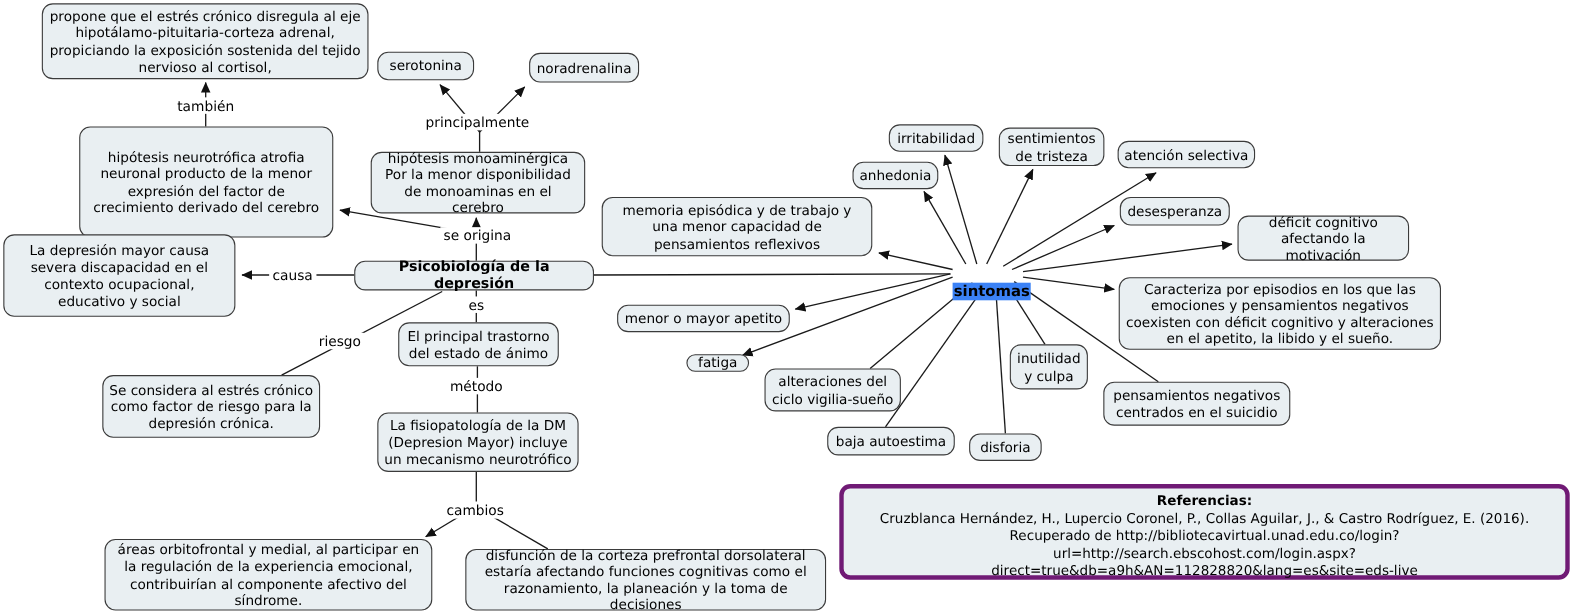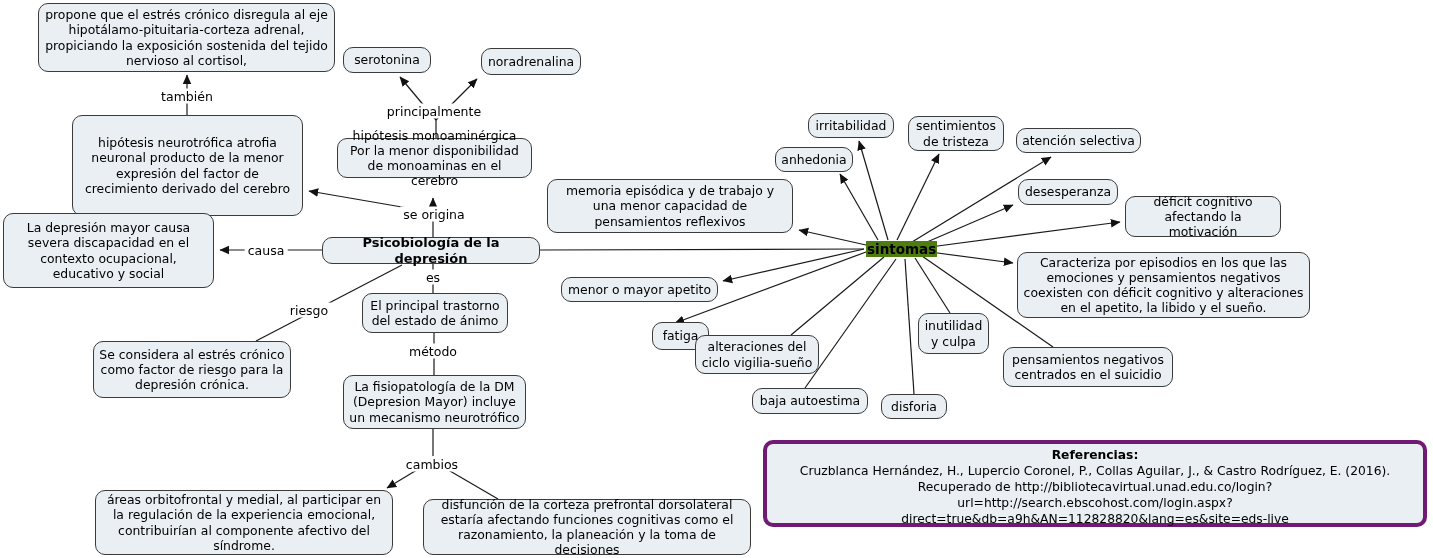--- a/index.html
+++ b/index.html
@@ -26,21 +26,21 @@
   .plain-label{
     position:absolute;z-index:3;
     transform:translate(-50%,-50%);
     background:#ffffff;
     padding:0 3px;
     font-size:12.5px;white-space:nowrap;
   }
   .sintomas{
     position:absolute;z-index:3;
     font-weight:bold;font-size:13.5px;
-    background:#4d7c0f;padding:0 1px;
+    background:#3b82f6;padding:0 1px;margin-top:16px;
   }
   .refs{
     position:absolute;z-index:2;
     background:#e9eff2;border:4px solid #701a75;border-radius:10px;
     box-sizing:border-box;padding:4px 24px;
     text-align:center;font-size:12.3px;line-height:1.3;
   }
   .refs .head{font-weight:bold;}
 </style>
 </head>
@@ -94,38 +94,38 @@
       <line x1="884" y1="257" x2="791" y2="335"></line>
       <line x1="866" y1="252" x2="675" y2="323" marker-end="url(#arrow)"></line>
       <line x1="864" y1="249" x2="723" y2="281" marker-end="url(#arrow)"></line>
     </g>
   </svg>
 
   <div class="node" style="left:38px;top:3px;width:297px;height:69px;">propone que el estrés crónico disregula al eje hipotálamo-pituitaria-corteza adrenal, propiciando la exposición sostenida del tejido nervioso al cortisol,</div>
   <div class="node" style="left:343px;top:47px;width:88px;height:26px;">serotonina</div>
   <div class="node" style="left:438px;top:48px;width:100px;height:27px;margin-left:43px;">noradrenalina</div>
   <div class="node" style="left:72px;top:115px;width:231px;height:101px;">hipótesis neurotrófica  atrofia neuronal producto de la menor expresión del factor de crecimiento derivado del cerebro</div>
-  <div class="node" style="left:337px;top:138px;width:195px;height:40px;">hipótesis monoaminérgica Por la menor disponibilidad de monoaminas en el cerebro</div>
+  <div class="node" style="left:337px;top:138px;width:195px;height:56px;">hipótesis monoaminérgica Por la menor disponibilidad de monoaminas en el cerebro</div>
   <div class="node" style="left:3px;top:213px;width:211px;height:75px;">La depresión mayor causa severa discapacidad en el contexto ocupacional, educativo y social</div>
   <div class="node title" style="left:322px;top:237px;width:218px;height:27px;">Psicobiología de la depresión</div>
   <div class="node" style="left:362px;top:293px;width:146px;height:40px;">El principal trastorno del estado de ánimo</div>
   <div class="node" style="left:343px;top:375px;width:183px;height:54px;">La fisiopatología de la DM (Depresion Mayor) incluye un mecanismo neurotrófico</div>
   <div class="node" style="left:93px;top:341px;width:198px;height:57px;">Se considera al estrés crónico como factor de riesgo para la depresión crónica.</div>
   <div class="node" style="left:95px;top:490px;width:298px;height:65px;">áreas orbitofrontal  y medial,  al participar en la regulación  de la experiencia emocional, contribuirían al componente afectivo del síndrome.</div>
   <div class="node" style="left:423px;top:499px;width:328px;height:56px;">disfunción de la corteza prefrontal dorsolateral estaría afectando funciones cognitivas como el razonamiento, la planeación y la toma de decisiones</div>
   <div class="node" style="left:547px;top:179px;width:246px;height:54px;">memoria episódica y de trabajo y una menor capacidad de pensamientos reflexivos</div>
   <div class="node" style="left:808px;top:113px;width:86px;height:25px;">irritabilidad</div>
   <div class="node" style="left:908px;top:116px;width:96px;height:35px;">sentimientos de tristeza</div>
   <div class="node" style="left:1016px;top:128px;width:125px;height:25px;">atención selectiva</div>
   <div class="node" style="left:775px;top:147px;width:78px;height:25px;">anhedonia</div>
   <div class="node" style="left:1018px;top:179px;width:100px;height:26px;">desesperanza</div>
   <div class="node" style="left:1125px;top:196px;width:156px;height:41px;">déficit cognitivo afectando la motivación</div>
   <div class="node" style="left:1017px;top:252px;width:293px;height:66px;">Caracteriza por episodios en los que las emociones y pensamientos negativos coexisten con déficit cognitivo y alteraciones en el apetito, la libido y el sueño.</div>
   <div class="node" style="left:561px;top:277px;width:157px;height:25px;">menor o mayor apetito</div>
-  <div class="node" style="left:624px;top:322px;width:57px;height:28px;margin-left:28px;">fatiga</div>
+  <div class="node" style="left:624px;top:322px;width:57px;height:16px;">fatiga</div>
   <div class="node" style="left:695px;top:335px;width:124px;height:39px;">alteraciones del ciclo vigilia-sueño</div>
   <div class="node" style="left:918px;top:313px;width:71px;height:41px;">inutilidad y culpa</div>
   <div class="node" style="left:752px;top:388px;width:116px;height:26px;">baja autoestima</div>
   <div class="node" style="left:881px;top:394px;width:66px;height:25px;">disforia</div>
   <div class="node" style="left:1003px;top:347px;width:170px;height:40px;">pensamientos negativos centrados en el suicidio</div>
 
   <div class="sintomas" style="left:866px;top:241px;">sintomas</div>
 
   <div class="plain-label" style="left:187px;top:96px;">también</div>
   <div class="plain-label" style="left:434px;top:111px;">principalmente</div>

